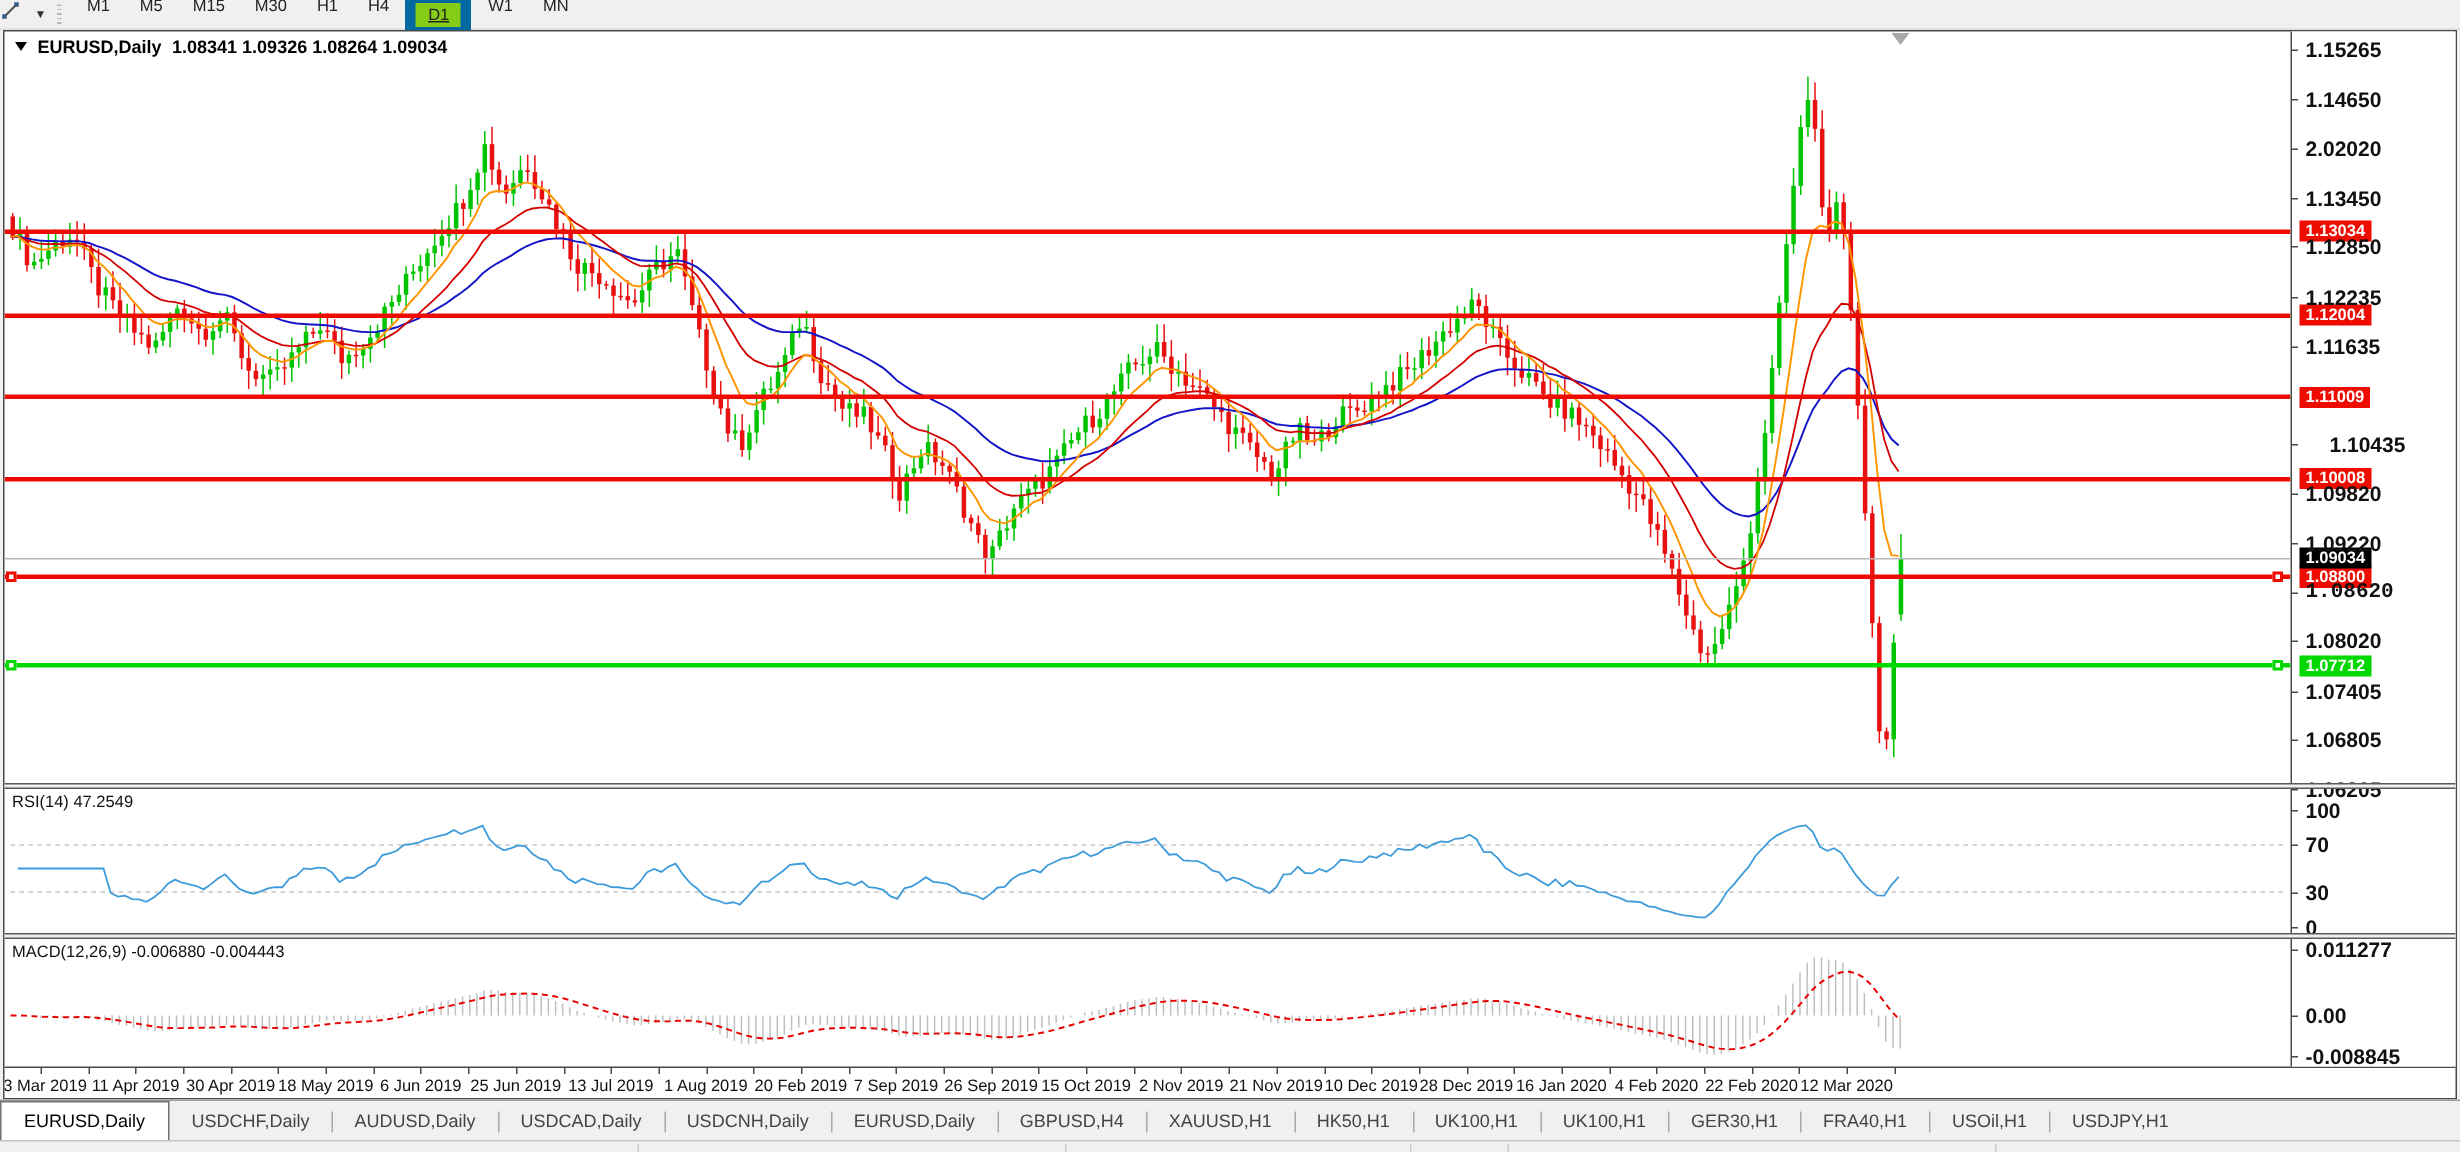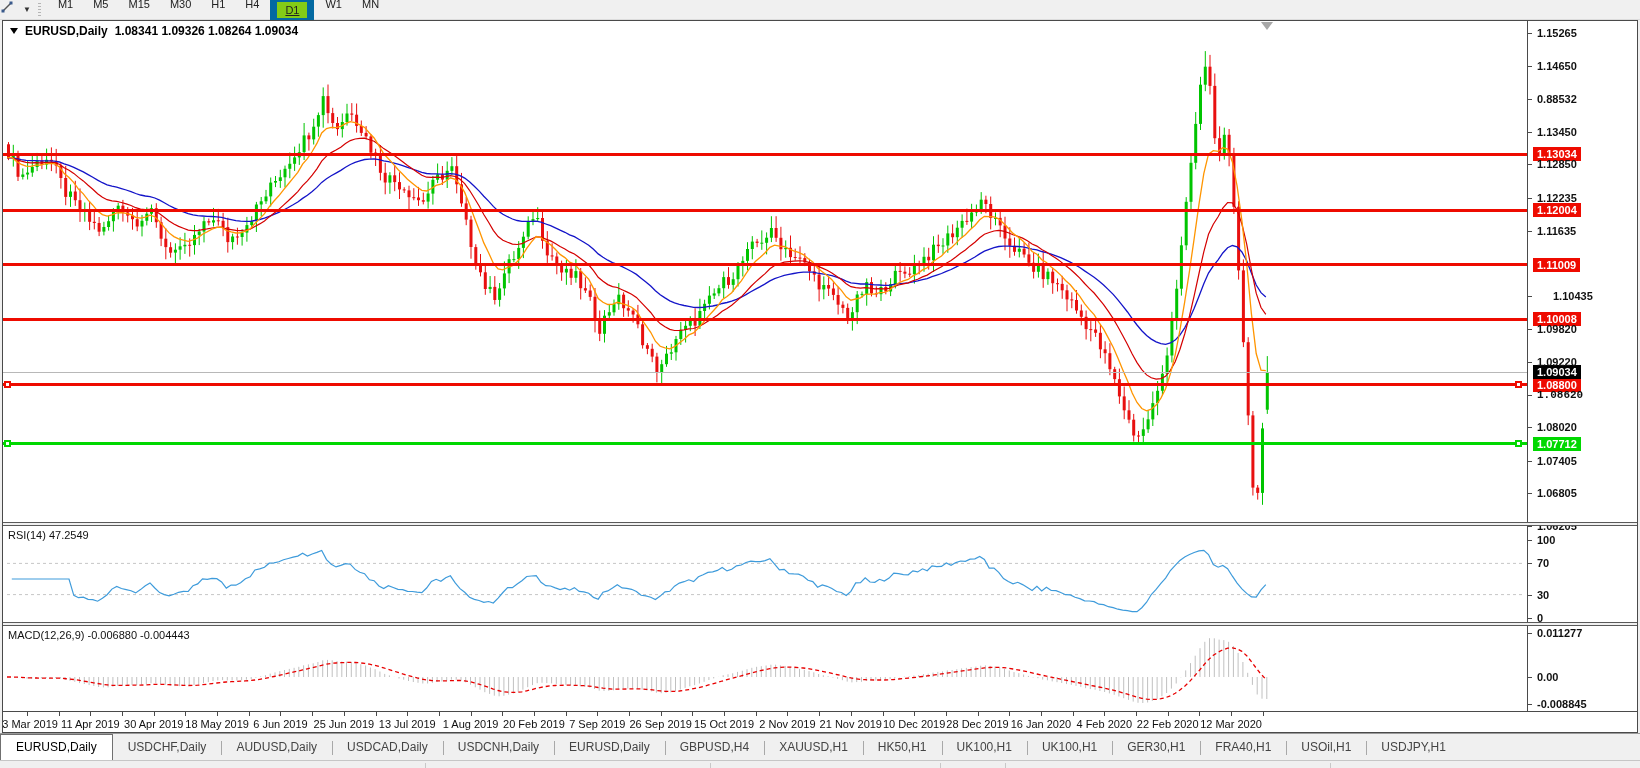--- a/index.html
+++ b/index.html
@@ -27,21 +27,21 @@
   #div1{top:501px;}  #div2{top:601px;}
   #axis-col{position:absolute;left:1524px;top:0;width:110px;height:690px;
     border-left:1px solid #4a4a4a;background:#fff;z-index:5;}
   svg{position:absolute;top:0;left:0;}
   
   #hlines{position:absolute;top:0;left:0;width:1524px;height:501px;z-index:4;}
   .hline{position:absolute;left:0;width:1524px;}
   .handle{position:absolute;width:7px;height:7px;background:#fff;border:2px solid red;}
   .pricebox{position:absolute;left:5px;height:14px;line-height:14px;color:#fff;
     font-weight:700;font-size:11px;padding:0 4px;white-space:nowrap;}
-  .tick-label{position:absolute;left:9px;height:12px;line-height:12px;font-size:11px;
+  .tick-label{position:absolute;left:9px;height:12px;line-height:12px;font-size:14px;
     font-weight:700;color:#111;white-space:nowrap;}
   .tick-dash{position:absolute;left:0;width:4px;height:1px;background:#4a4a4a;}
   #title-row{position:absolute;left:7px;top:3px;font-size:12px;font-weight:700;color:#000;
     display:flex;gap:7px;align-items:center;z-index:7;}
   .tri-down{width:0;height:0;border-left:4px solid transparent;border-right:4px solid transparent;
     border-top:6px solid #000;}
   .shift-tri{position:absolute;top:1px;width:0;height:0;border-left:6px solid transparent;
     border-right:6px solid transparent;border-top:8px solid #a8a8a8;z-index:3;}
   .pane-label{position:absolute;left:5px;top:3px;font-size:11px;color:#111;z-index:3;}
   .date-label{position:absolute;top:6px;font-size:11px;color:#111;transform:translateX(-50%);
@@ -998,21 +998,21 @@
       <div class="pricebox" style="top: 236.569px; background: rgb(238, 11, 0);">1.11009</div>
       <div class="pricebox" style="top: 291.033px; background: rgb(238, 11, 0);">1.10008</div>
       <div class="pricebox" style="top: 356.761px; background: rgb(238, 11, 0);">1.08800</div>
       <div class="pricebox" style="top: 415.959px; background: rgb(0, 216, 0);">1.07712</div>
       <div class="pricebox" style="top: 344.029px; background: rgb(0, 0, 0);">1.09034</div>
       <div class="tick-dash" style="top: 12px;"></div>
       <div class="tick-label" style="top: 6px;">1.15265</div>
       <div class="tick-dash" style="top: 45.4621px;"></div>
       <div class="tick-label" style="top: 39.4621px;">1.14650</div>
       <div class="tick-dash" style="top: 78.1081px;"></div>
-      <div class="tick-label" style="top: 72.1081px;">0.88532</div>
+      <div class="tick-label" style="top: 72.1081px;">2.02020</div>
       <div class="tick-dash" style="top: 110.754px;"></div>
       <div class="tick-label" style="top: 104.754px;">1.13450</div>
       <div class="tick-dash" style="top: 143.4px;"></div>
       <div class="tick-label" style="top: 137.4px;">1.12850</div>
       <div class="tick-dash" style="top: 176.862px;"></div>
       <div class="tick-label" style="top: 170.862px;">1.12235</div>
       <div class="tick-dash" style="top: 209.508px;"></div>
       <div class="tick-label" style="top: 203.508px;">1.11635</div>
       <div class="tick-dash" style="top: 274.8px;"></div>
       <div class="tick-label" style="top: 268.8px; margin-left: 16px;">1.10435</div>

